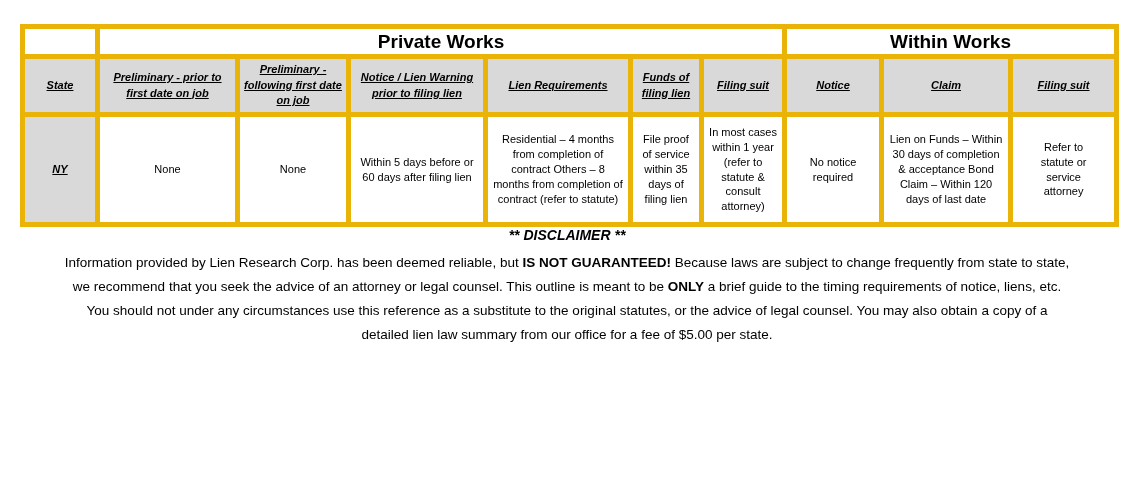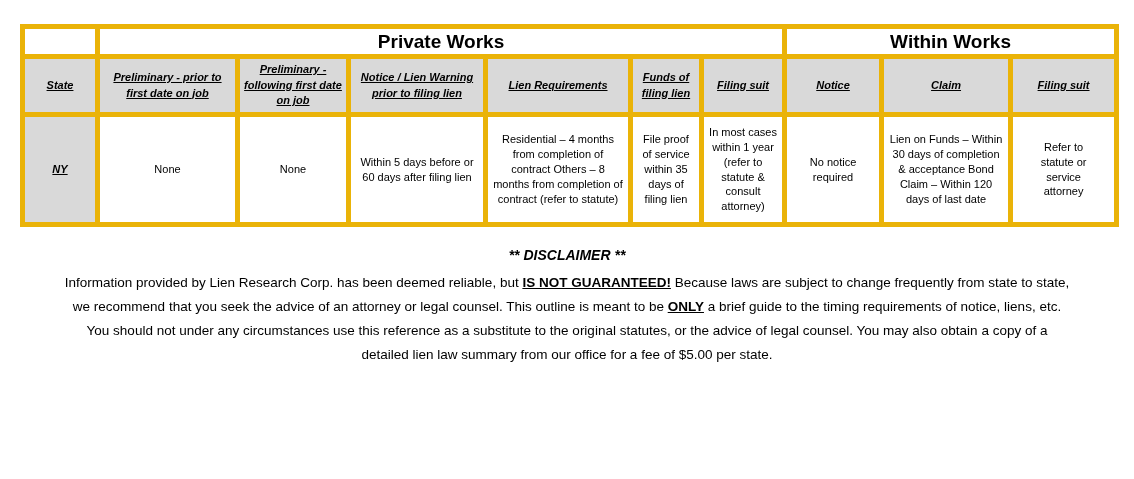--- a/index.html
+++ b/index.html
@@ -57,37 +57,36 @@
   }
   td.state-cell {
     background: #d9d9d9 !important;
     font-size: 15px;
     font-weight: bold;
     font-style: italic;
   }
   td.state-cell span { text-decoration: underline; }
   td.pad-wide { padding: 2px 13px !important; }
 
-  .disclaimer { margin-top: 20px; text-align: center; }
+  .disclaimer { text-align: center; }
   .disclaimer-heading {
     font-size: 14px;
     font-weight: bold;
     font-style: italic;
     margin-bottom: 8px;
   }
   .disclaimer-text {
     width: 1010px;
     margin: 0 auto;
     font-size: 13.5px;
     line-height: 24px;
     text-align: center;
   }
   .disclaimer-text .emph {
     font-weight: bold;
-    text-decoration: underline;
     text-align: right;
   }
 </style>
 </head>
 <body>
 
 <div class="page">
 
 
   <table class="lien-table">

